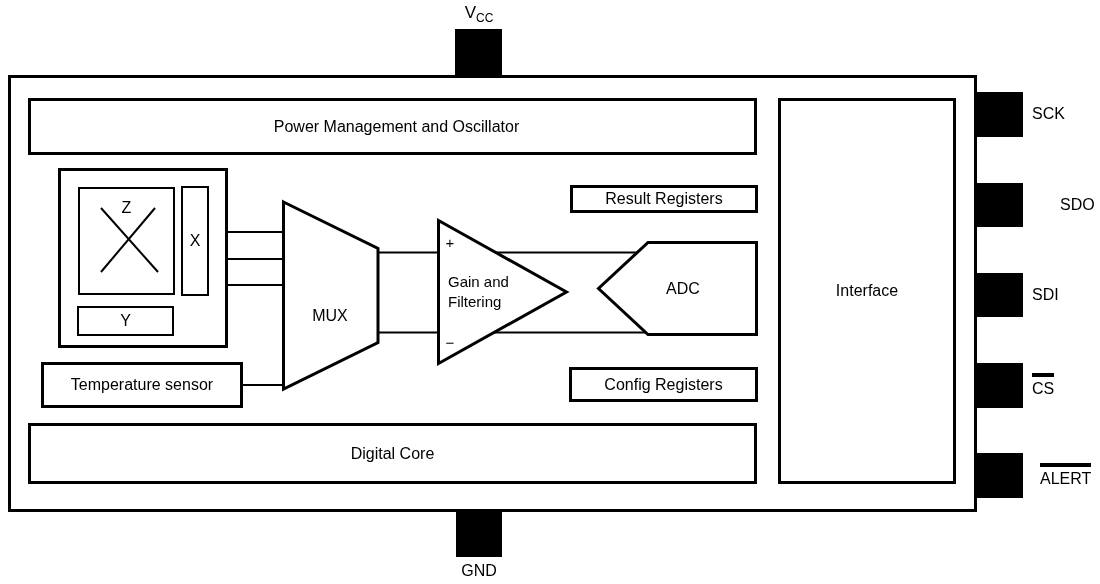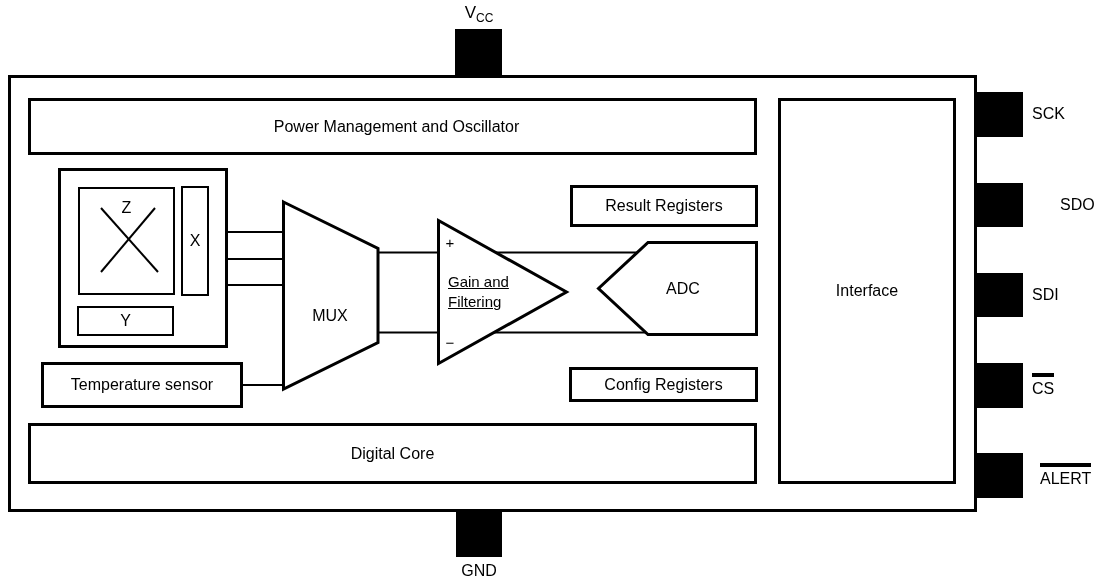--- a/index.html
+++ b/index.html
@@ -13,21 +13,21 @@
   .box{position:absolute;box-sizing:border-box;border:3px solid #000;background:transparent;
     display:flex;align-items:center;justify-content:center;font-size:16px;text-align:center;}
   .thin{border-width:2px;}
   .pin{position:absolute;background:#000;}
   .lbl{position:absolute;font-size:16px;line-height:22px;white-space:nowrap;}
   .lbl.center{text-align:center;}
   .overline{display:inline-block;border-top:4px solid #000000;padding-top:1px;}
   .vcc{position:absolute;left:448px;top:1px;width:62px;height:24px;text-align:center;
     font-size:17px;line-height:24px;}
   .vcc sub{font-size:12px;}
-  .gain-text{position:absolute;left:448px;top:272px;font-size:15px;line-height:20px;text-align:left;text-decoration:underline;}
+  .gain-text{position:absolute;left:448px;top:272px;font-size:15px;line-height:20px;text-align:left;}
   .amp-sign{position:absolute;width:16px;height:18px;font-size:15px;line-height:18px;text-align:center;}
 </style>
 </head>
 <body>
 
 <div class="canvas">
 
   <div class="chip"></div>
 
   <svg class="svg-layer" viewBox="0 0 1100 584">
@@ -65,21 +65,21 @@
 
   <div class="amp-sign" style="left:442px;top:234px;">+</div>
   <div class="amp-sign" style="left:442px;top:334px;">−</div>
   <div class="gain-text">
     <div>Gain and</div>
     <div>Filtering</div>
   </div>
 
   <div class="lbl center" style="left:643px;top:278px;width:80px;">ADC</div>
 
-  <div class="box" style="left:570px;top:185px;width:188px;height:42px;">Result Registers</div>
+  <div class="box" style="left:570px;top:185px;width:188px;height:28px;">Result Registers</div>
   <div class="box" style="left:28px;top:423px;width:729px;height:61px;">Digital Core</div>
 
   <div class="box" style="left:569px;top:367px;width:189px;height:35px;">Config Registers</div>
 
   <div class="box" style="left:778px;top:98px;width:178px;height:386px;">Interface</div>
 
   <div class="pin" style="left:455px;top:29px;width:47px;height:47px;"></div>
   <div class="vcc"><span>V</span><sub>CC</sub></div>
 
   <div class="pin" style="left:456px;top:512px;width:46px;height:45px;"></div>

